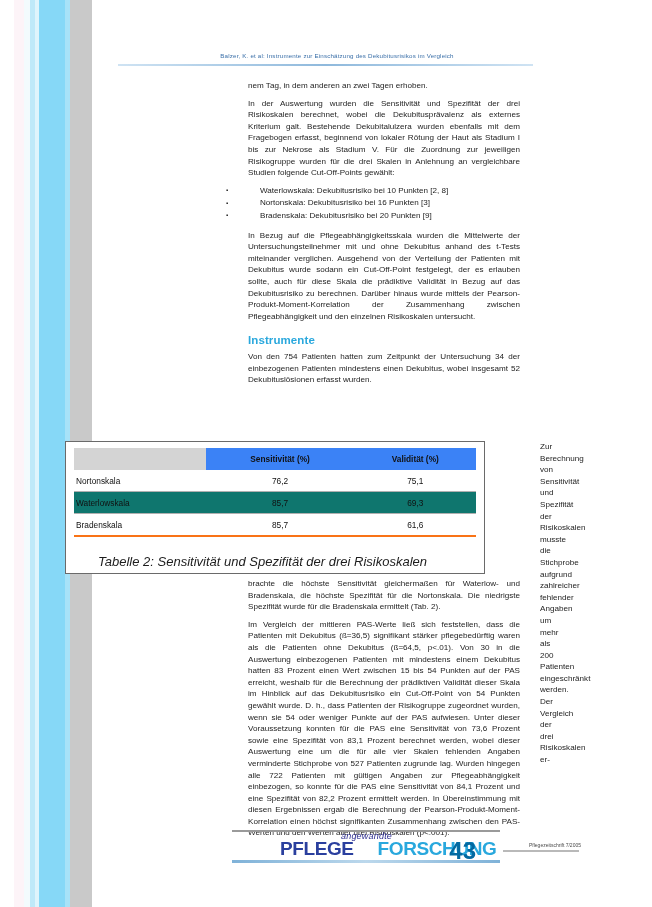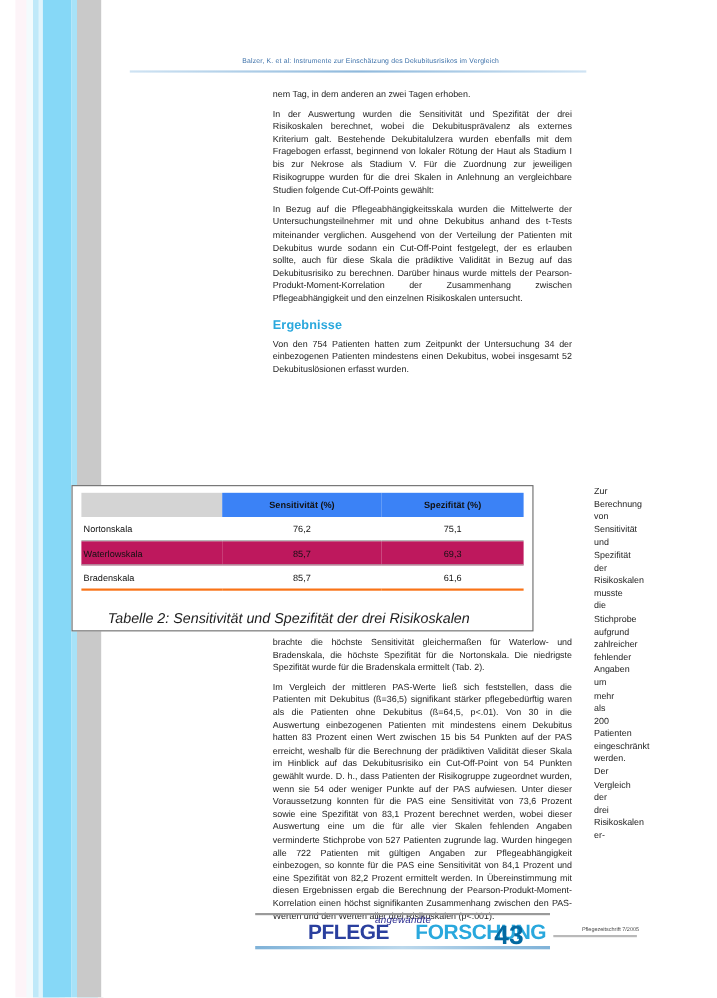--- a/index.html
+++ b/index.html
@@ -130,21 +130,21 @@
   table.data tbody td {
     padding: 5.5px 4px;
     border-bottom: 1px solid #b0b0b0;
     text-align: center;
   }
   table.data tbody td.rowhead {
     text-align: left;
     padding-left: 2px;
   }
   table.data tbody tr.shaded td {
-    background: #be185d;
+    background: #0f766e;
   }
   table.data tbody tr:last-child td {
     border-bottom: 2px solid #f97316;
   }
   .table-caption {
     margin-top: 17px;
     font-size: 13px;
     font-style: italic;
     color: #1d1d1d;
   }
@@ -237,36 +237,41 @@
   <div class="gutter"></div>
   <div class="sheet"></div>
 
   <div class="runhead">Balzer, K. et al: Instrumente zur Einschätzung des Dekubitusrisikos im Vergleich</div>
   <div class="runhead-rule"></div>
 
   <div class="col">
     <p class="body noindent">nem Tag, in dem anderen an zwei Tagen erhoben.</p>
     <p class="body">In der Auswertung wurden die Sensitivität und Spezifität der drei Risikoskalen berechnet, wobei die Dekubitusprävalenz als externes Kriterium galt. Bestehende Dekubitalulzera wurden ebenfalls mit dem Fragebogen erfasst, beginnend von lokaler Rötung der Haut als Stadium I bis zur Nekrose als Stadium V. Für die Zuordnung zur jeweiligen Risikogruppe wurden für die drei Skalen in Anlehnung an vergleichbare Studien folgende Cut-Off-Points gewählt:</p>
 
+    <ul class="bullets">
+      <li>Waterlowskala: Dekubitusrisiko bei 10 Punkten [2, 8]</li>
+      <li>Nortonskala: Dekubitusrisiko bei 16 Punkten [3]</li>
+      <li>Bradenskala: Dekubitusrisiko bei 20 Punkten [9]</li>
+    </ul>
 
     <p class="body">In Bezug auf die Pflegeabhängigkeitsskala wurden die Mittelwerte der Untersuchungsteilnehmer mit und ohne Dekubitus anhand des t-Tests miteinander verglichen. Ausgehend von der Verteilung der Patienten mit Dekubitus wurde sodann ein Cut-Off-Point festgelegt, der es erlauben sollte, auch für diese Skala die prädiktive Validität in Bezug auf das Dekubitusrisiko zu berechnen. Darüber hinaus wurde mittels der Pearson-Produkt-Moment-Korrelation der Zusammenhang zwischen Pflegeabhängigkeit und den einzelnen Risikoskalen untersucht.</p>
 
-    <h2 class="section">Ergebnisse</h2>
+    <h2 class="section">Instrumente</h2>
     <p class="body">Von den 754 Patienten hatten zum Zeitpunkt der Untersuchung 34 der einbezogenen Patienten mindestens einen Dekubitus, wobei insgesamt 52 Dekubituslösionen erfasst wurden.</p>
   </div>
 
   <div class="side-text">Zur Berechnung von Sensitivität und Spezifität der Risikoskalen musste die Stichprobe aufgrund zahlreicher fehlender Angaben um mehr als 200 Patienten eingeschränkt werden. Der Vergleich der drei Risikoskalen er-</div>
 
   <div class="table-float">
     <table class="data">
       <thead>
         <tr>
           <th class="col-label"></th>
           <th>Sensitivität (%)</th>
-          <th>Spezifität (%)</th>
+          <th>Validität (%)</th>
         </tr>
       </thead>
       <tbody>
         <tr>
           <td class="rowhead">Nortonskala</td>
           <td>76,2</td>
           <td>75,1</td>
         </tr>
         <tr class="shaded">
           <td class="rowhead">Waterlowskala</td>

